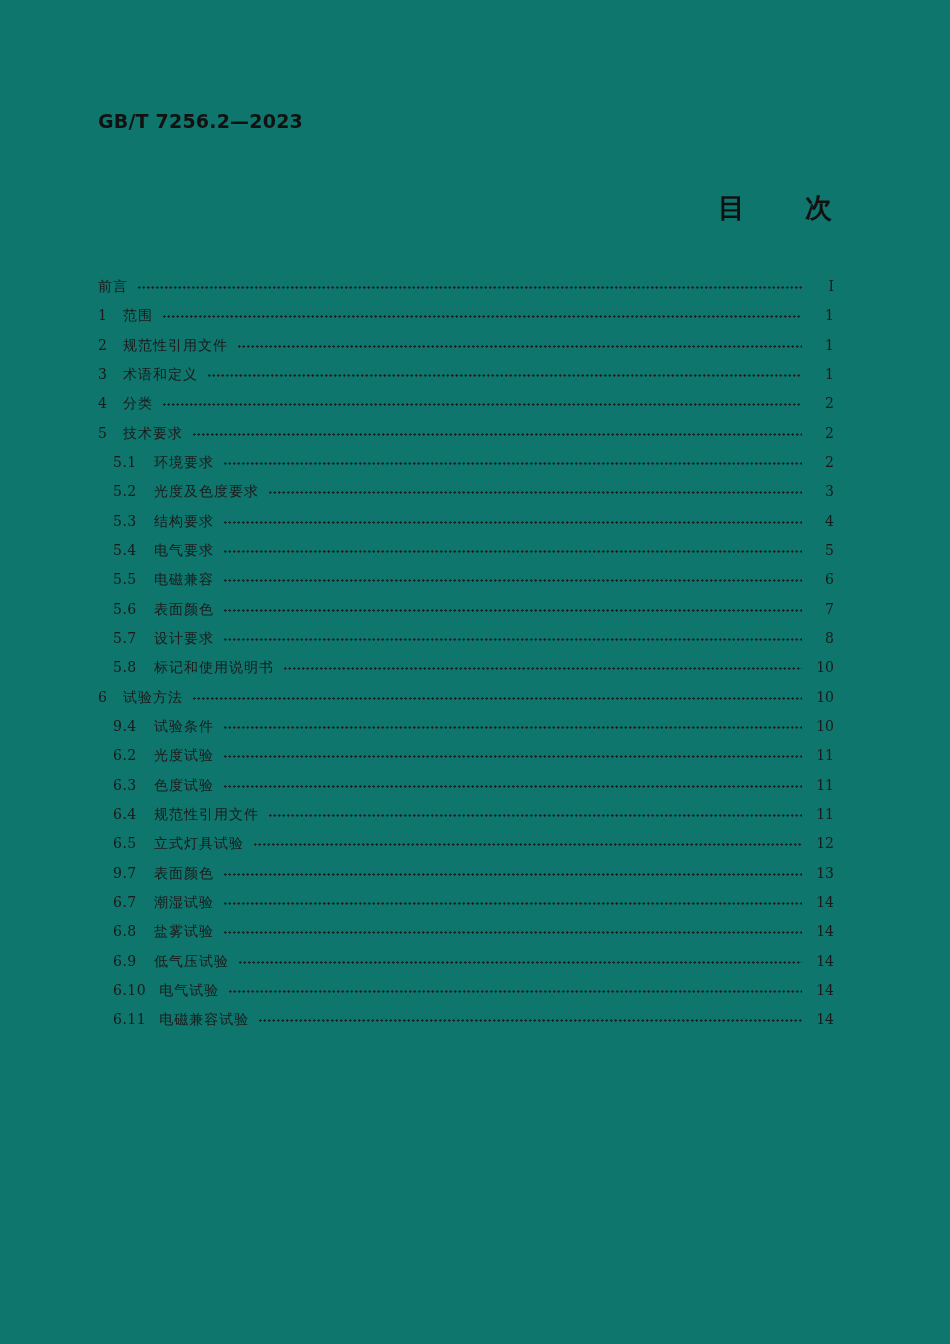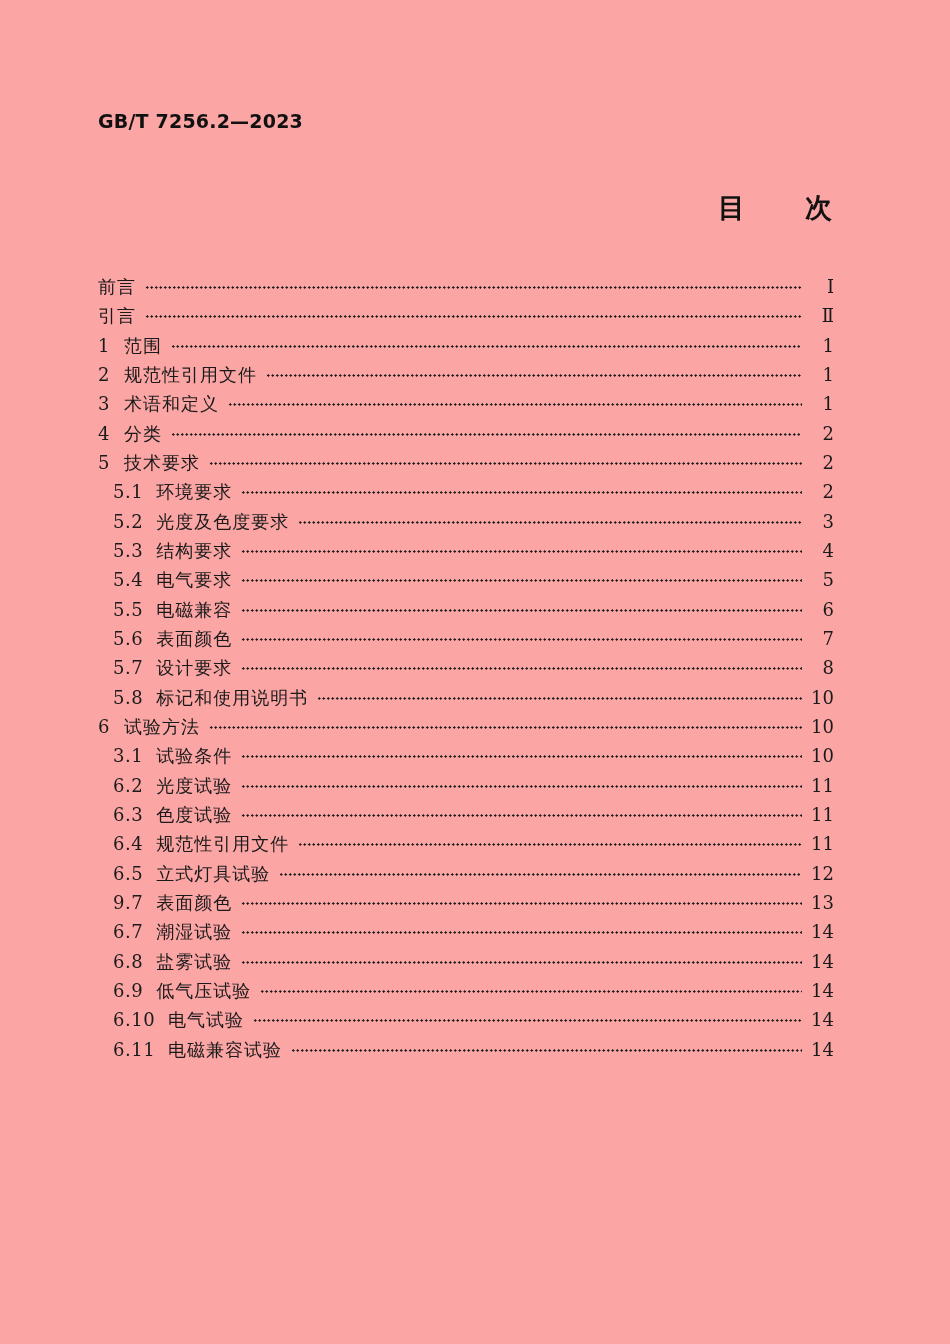--- a/index.html
+++ b/index.html
@@ -11,21 +11,21 @@
     width: 950px;
     height: 1344px;
     position: relative;
     font-family: "DejaVu Serif", "Liberation Serif", serif;
     color: #1a1a1a;
     overflow: hidden;
   }
   .page {
     position: absolute;
     inset: 0;
-    background: #fca5a5;
+    background: #0f766e;
   }
   .std-num {
     position: absolute;
     left: 98px;
     top: 110px;
     font-family: "DejaVu Sans", "Liberation Sans", sans-serif;
     font-weight: 700;
     font-size: 19px;
     letter-spacing: 0.2px;
     color: #111111;
@@ -47,21 +47,21 @@
   .toc {
     position: absolute;
     left: 98px;
     top: 272px;
     width: 736px;
   }
   .row {
     display: flex;
     align-items: flex-end;
     height: 29.33px;
-    font-size: 18px;
+    font-size: 14px;
     line-height: 29.33px;
     white-space: nowrap;
   }
   .num {
     flex: none;
     letter-spacing: 0.5px;
   }
   .ttl {
     flex: none;
     letter-spacing: 1px;
@@ -95,26 +95,20 @@
 
   <h1 class="doc-title">目　　次</h1>
 
   <div class="toc" id="toc">
       <div class="row lv0">
 
     <span class="ttl">前言</span>
     <span class="leader"></span>
     <span class="pg">Ⅰ</span>
   </div>
-      <div class="row lv0">
-
-    <span class="ttl">引言</span>
-    <span class="leader"></span>
-    <span class="pg">Ⅱ</span>
-  </div>
       <div class="row lv1">
     <span class="num">1</span>
     <span class="ttl">范围</span>
     <span class="leader"></span>
     <span class="pg">1</span>
   </div>
       <div class="row lv1">
     <span class="num">2</span>
     <span class="ttl">规范性引用文件</span>
     <span class="leader"></span>
@@ -186,21 +180,21 @@
     <span class="leader"></span>
     <span class="pg">10</span>
   </div>
       <div class="row lv1">
     <span class="num">6</span>
     <span class="ttl">试验方法</span>
     <span class="leader"></span>
     <span class="pg">10</span>
   </div>
       <div class="row lv2">
-    <span class="num">3.1</span>
+    <span class="num">9.4</span>
     <span class="ttl">试验条件</span>
     <span class="leader"></span>
     <span class="pg">10</span>
   </div>
       <div class="row lv2">
     <span class="num">6.2</span>
     <span class="ttl">光度试验</span>
     <span class="leader"></span>
     <span class="pg">11</span>
   </div>

